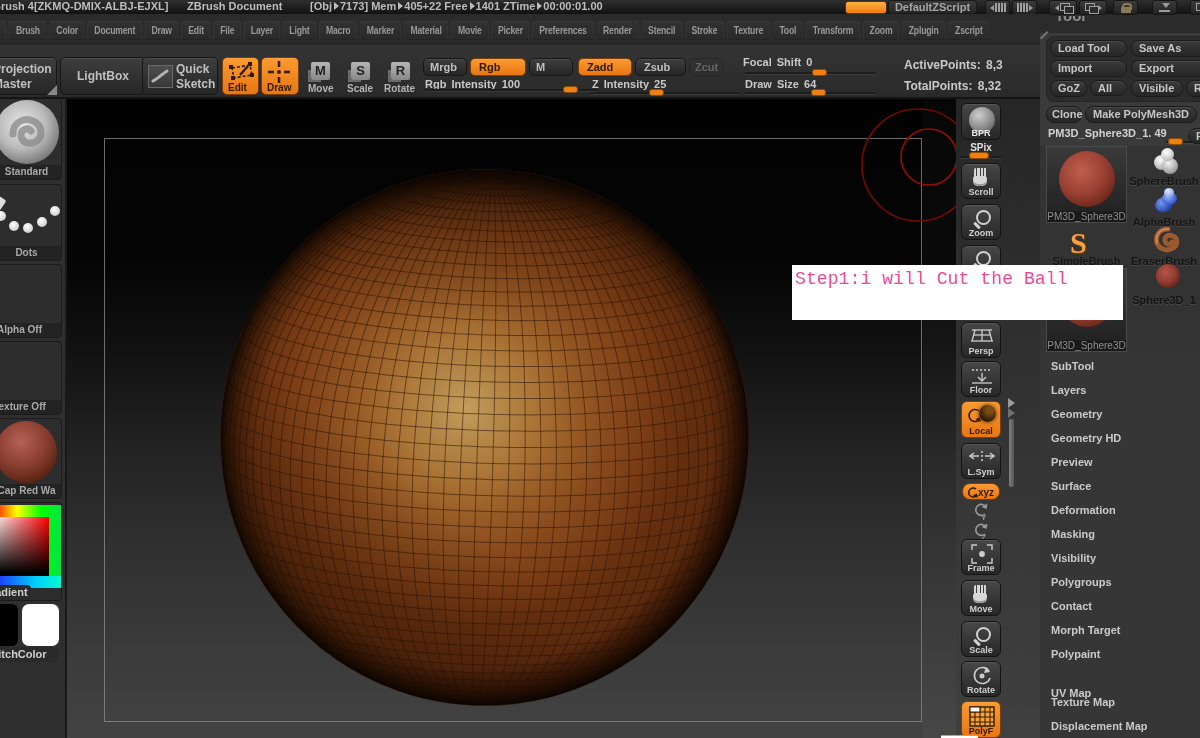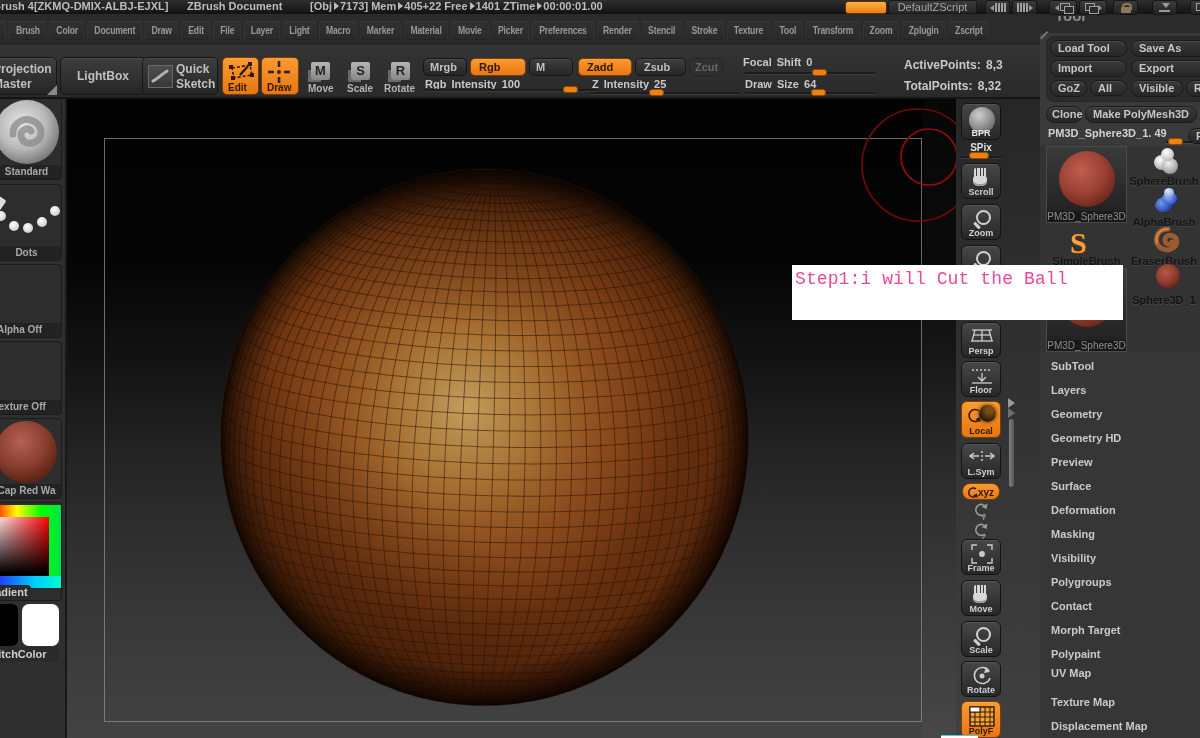--- a/index.html
+++ b/index.html
@@ -349,32 +349,32 @@
     <div class="litem" style="top:80px;">Geometry HD</div>
     <div class="litem" style="top:104px;">Preview</div>
     <div class="litem" style="top:128px;">Surface</div>
     <div class="litem" style="top:152px;">Deformation</div>
     <div class="litem" style="top:176px;">Masking</div>
     <div class="litem" style="top:200px;">Visibility</div>
     <div class="litem" style="top:224px;">Polygroups</div>
     <div class="litem" style="top:248px;">Contact</div>
     <div class="litem" style="top:272px;">Morph Target</div>
     <div class="litem" style="top:296px;">Polypaint</div>
-    <div class="litem" style="top:315px;">UV Map</div>
+    <div class="litem" style="top:335px;">UV Map</div>
     <div class="litem" style="top:344px;">Texture Map</div>
     <div class="litem" style="top:368px;">Displacement Map</div>
   </div>
 </div>
 <div class="abs" style="left:941px;top:735px;width:37px;height:3px;background:#fff;border-top:1px solid #49c8e0;z-index:60;"></div>
 <div id="titlebar" class="abs">
   <div class="t" style="left:-7px;">Brush 4[ZKMQ-DMIX-ALBJ-EJXL]</div>
   <div class="t" style="left:187px;">ZBrush Document</div>
   <div class="t" style="left:310px;">[Obj<span class="tri"></span>7173] Mem<span class="tri"></span>405+22 Free<span class="tri"></span>1401 ZTime<span class="tri"></span>00:00:01.00</div>
   <div class="abs" style="left:845px;top:1px;width:39px;height:13px;background:linear-gradient(#ffb040,#ef7d12);border:1px solid #5f3305;border-radius:3px;color:#2a1604;font-size:10px;font-weight:bold;text-align:center;line-height:11px;padding-left:40px;">Menus</div>
-  <div class="abs" style="left:888px;top:0px;width:89px;height:14px;background:linear-gradient(#3a3a3a,#262626);border:1px solid #191919;border-radius:3px;color:#a5a5a5;font-size:11px;font-weight:normal;text-align:center;line-height:13px;">DefaultZScript</div>
+  <div class="abs" style="left:888px;top:0px;width:89px;height:14px;background:linear-gradient(#3a3a3a,#262626);border:1px solid #191919;border-radius:3px;color:#a5a5a5;font-size:11px;font-weight:bold;text-align:center;line-height:13px;">DefaultZScript</div>
   <div class="tico" style="left:985px;">
         <span class="tl"></span>
         <span class="bars"></span>
       </div>
   <div class="tico" style="left:1012px;">
         <span class="bars"></span>
         <span class="tr"></span>
       </div>
   <div class="tico" style="left:1049px;width:28px;">
         <span class="tl"></span>

